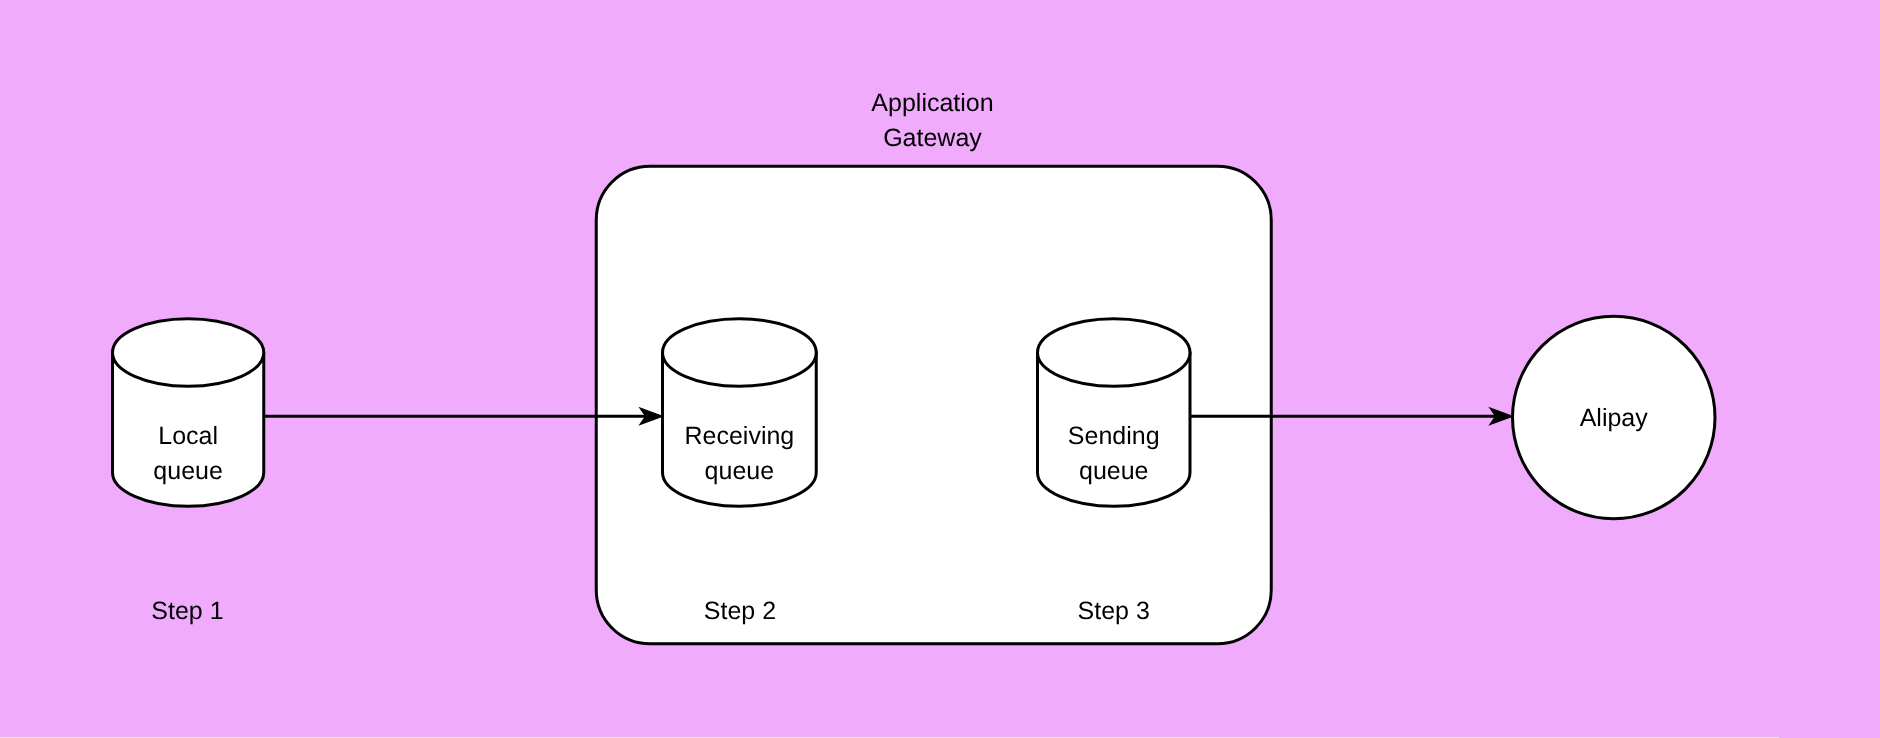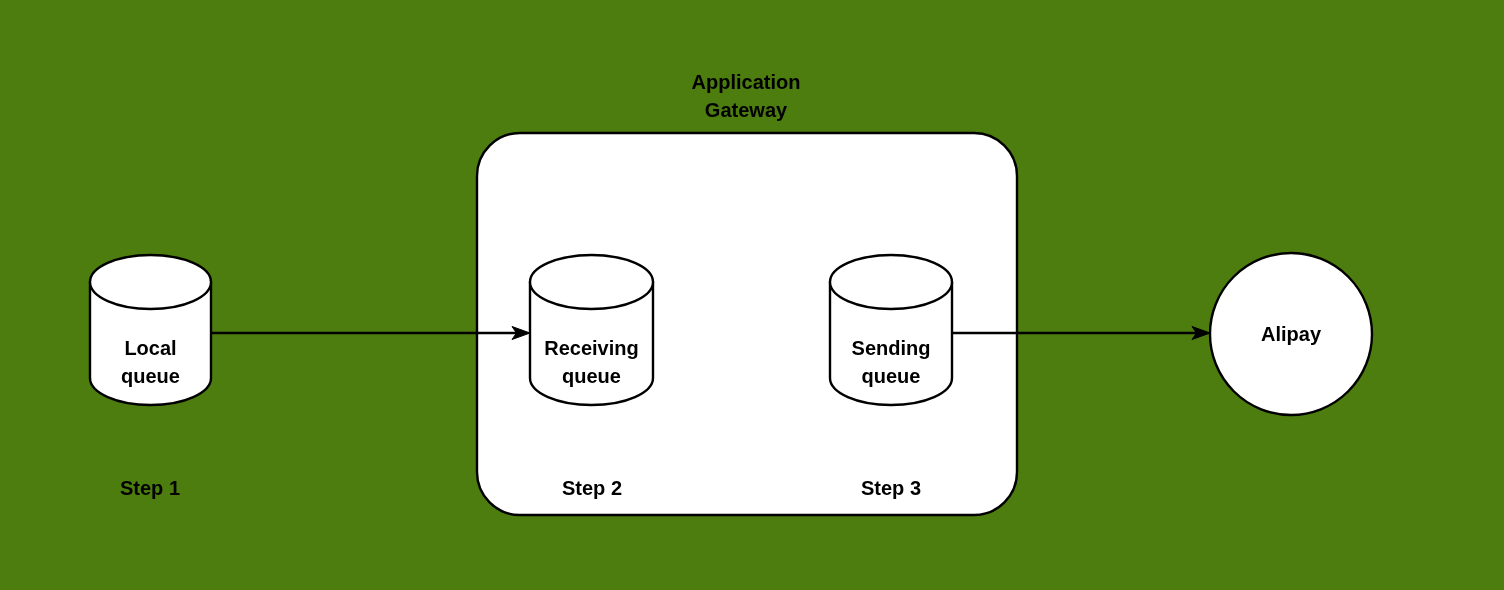--- a/index.html
+++ b/index.html
@@ -11,22 +11,21 @@
   body {
     width: 1504px;
     height: 590px;
     overflow: hidden;
     font-family: "Liberation Sans", sans-serif;
   }
   #diagram-canvas {
     position: relative;
     width: 1504px;
     height: 590px;
-    background: #4d7c0f;
-    font-weight: bold;
+    background: #f0abfc;
   }
   svg.diagram-svg {
     position: absolute;
     top: 0;
     left: 0;
     width: 1504px;
     height: 590px;
   }
   .shape-stroke {
     fill: #ffffff;

